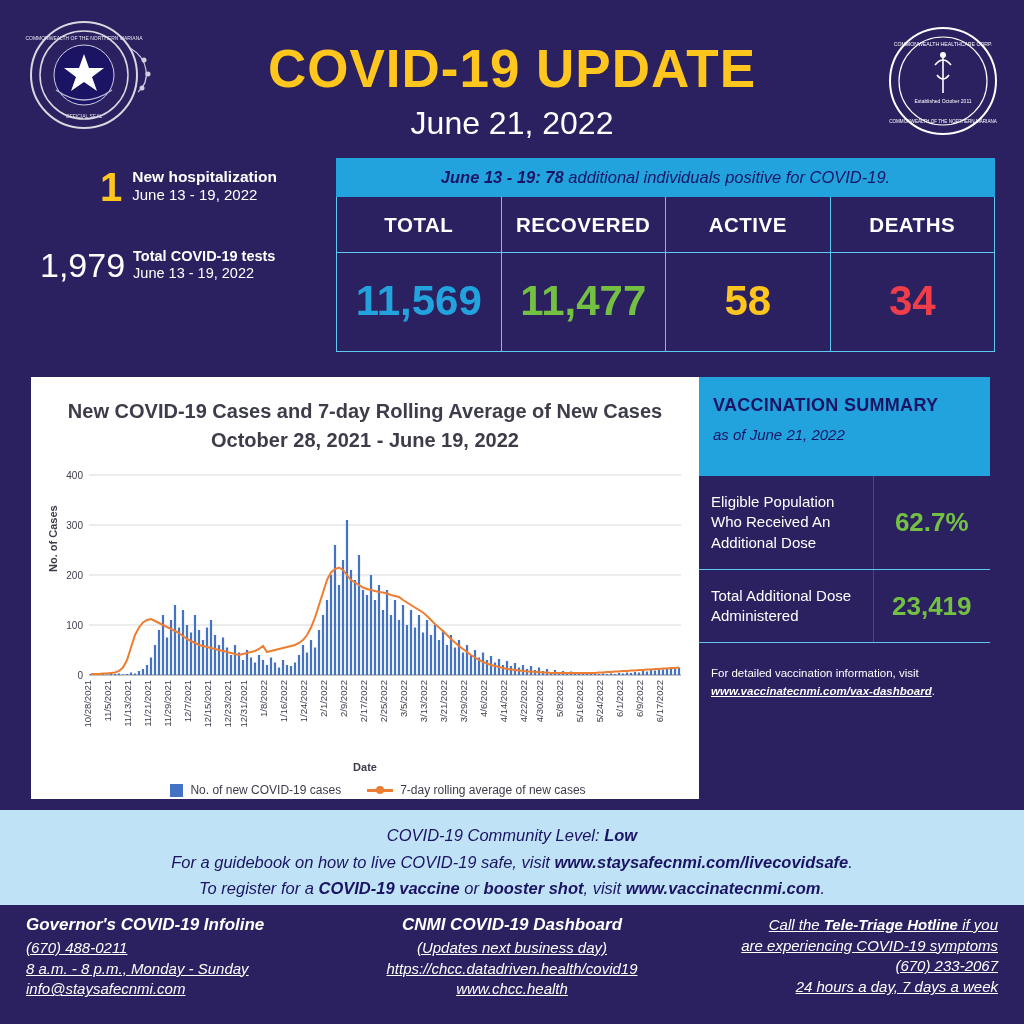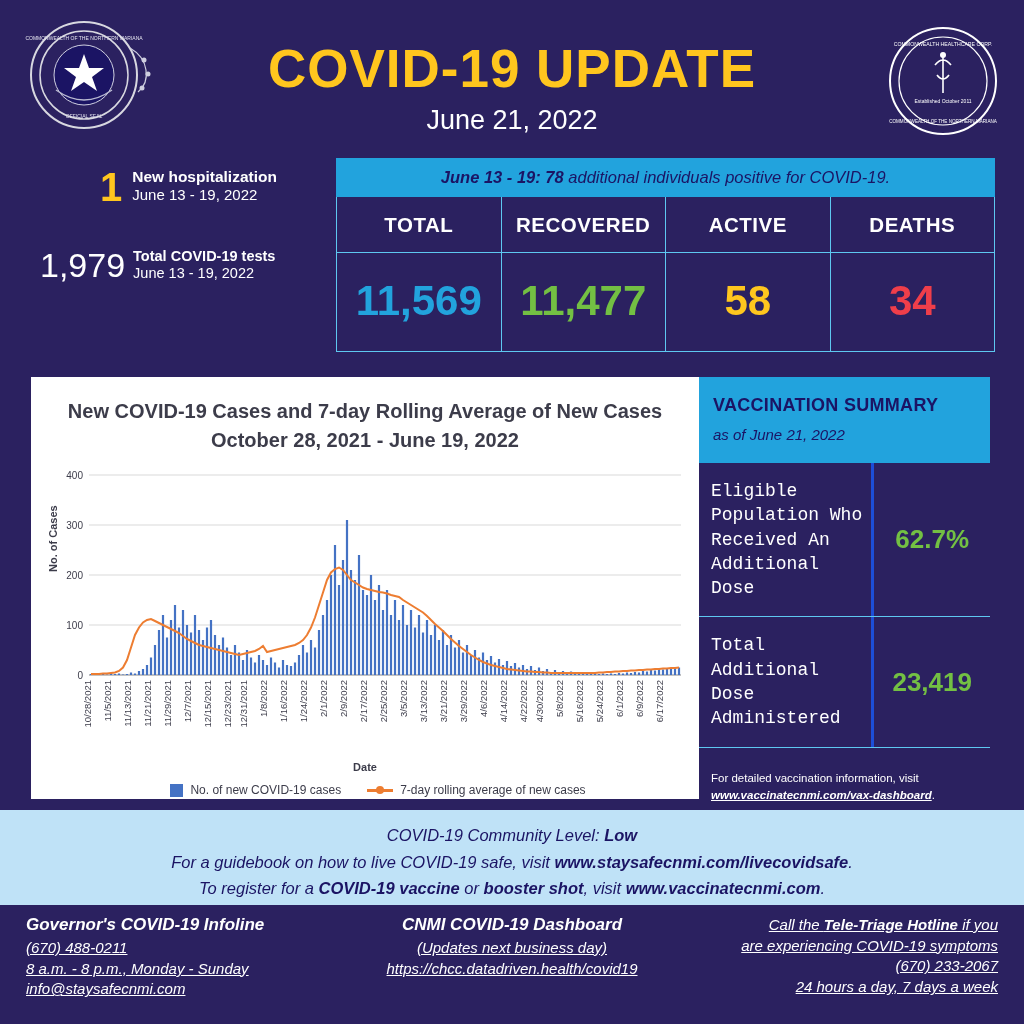--- a/index.html
+++ b/index.html
@@ -18,21 +18,21 @@
     position: absolute; left: 18px; top: 18px; width: 140px; height: 115px;
   }
   .seal-right {
     position: absolute; right: 25px; top: 25px; width: 112px; height: 112px;
   }
   .title-block { text-align: center; padding-top: 42px; }
   .main-title {
     color: #ffc61e; font-size: 53px; font-weight: bold; letter-spacing: 1px;
     line-height: 1;
   }
-  .sub-title { color: #ffffff; font-size: 27px; margin-top: 10px; }
+  .sub-title { color: #ffffff; font-size: 32px; margin-top: 10px; }
 
   
   .left-stats { position: absolute; left: 40px; top: 168px; width: 290px; color: #fff; }
   .hosp-row { display: flex; align-items: flex-start; }
   .hosp-num { color: #ffc61e; font-size: 40px; font-weight: bold; line-height: 0.95; padding: 0 10px 0 60px; }
   .hosp-txt-b { font-size: 15.5px; font-weight: bold; line-height: 1.15; }
   .hosp-txt-s { font-size: 15px; font-weight: normal; line-height: 1.2; }
   .tests-row { display: flex; align-items: flex-start; margin-top: 42px; }
   .tests-num { color: #ffffff; font-size: 34px; font-weight: normal; line-height: 1; padding-right: 8px; }
   .tests-txt-b { font-size: 14.5px; font-weight: bold; line-height: 1.15; }
@@ -85,28 +85,28 @@
   .legend-item { display: flex; align-items: center; gap: 7px; }
   .swatch-bar { width: 13px; height: 13px; background: #4472c4; display: inline-block; }
   .swatch-line { width: 26px; height: 3px; background: #ed7d31; display: inline-block; position: relative; }
   .swatch-line::after {
     content: ""; position: absolute; left: 9px; top: -3px; width: 8px; height: 8px;
     border-radius: 50%; background: #ed7d31;
   }
 
   
   .vax-panel { position: absolute; left: 699px; top: 377px; width: 291px; height: 422px; }
-  .vax-header { background: #22a3dd; padding: 18px 14px 20px; }
+  .vax-header { background: #22a3dd; padding: 18px 14px 33px; }
   .vax-h1 { color: #1b1464; font-size: 18px; font-weight: bold; letter-spacing: 0.3px; }
   .vax-h2 { color: #1b1464; font-size: 15px; font-style: italic; margin-top: 10px; }
   .vax-row { display: flex; border-bottom: 1px solid #5ec8f0; }
   .vax-row:first-of-type { border-top: 1px solid #5ec8f0; }
   .vax-label {
-    flex: 1.45; color: #ffffff; font-size: 18px; line-height: 1.35;
-    padding: 16px 8px 16px 12px; border-right: 3px solid #1d4ed8; font-family: Liberation Mono, monospace;
+    flex: 1.45; color: #ffffff; font-size: 15px; line-height: 1.35;
+    padding: 16px 8px 16px 12px; border-right: 1px solid #1d4ed8;
   }
   .vax-value {
     flex: 1.1; display: flex; align-items: center; justify-content: center;
     color: #73c043; font-size: 26px; font-weight: bold;
   }
   .vax-note {
     color: #ffffff; font-size: 11.5px; padding: 22px 14px 0 12px; line-height: 1.5;
   }
   .vax-note a { color: #ffffff; font-style: italic; font-weight: bold; }
 
@@ -455,20 +455,21 @@
     <div class="f-col f-left">
       <div class="f-title">Governor's COVID-19 Infoline</div>
       <div class="f-line">(670) 488-0211</div>
       <div class="f-line">8 a.m. - 8 p.m., Monday - Sunday</div>
       <div class="f-line">info@staysafecnmi.com</div>
     </div>
     <div class="f-col f-mid">
       <div class="f-title">CNMI COVID-19 Dashboard</div>
       <div class="f-line">(Updates next business day)</div>
       <div class="f-line">https://chcc.datadriven.health/covid19</div>
+      <div class="f-line">www.chcc.health</div>
     </div>
     <div class="f-col f-right">
       <div class="f-line">
         <span>Call the </span><b>Tele-Triage Hotline</b><span> if you</span>
       </div>
       <div class="f-line">are experiencing COVID-19 symptoms</div>
       <div class="f-line">(670) 233-2067</div>
       <div class="f-line">24 hours a day, 7 days a week</div>
     </div>
   </div>

